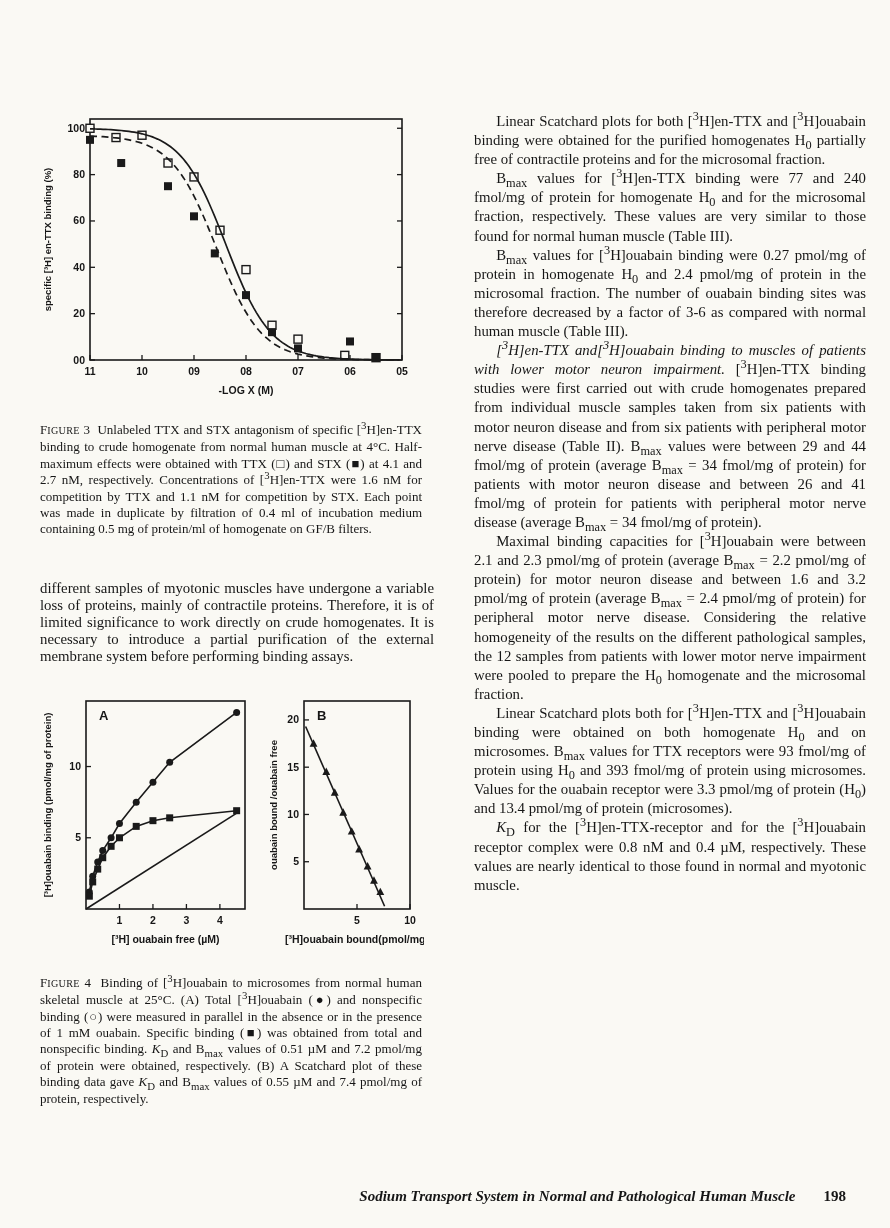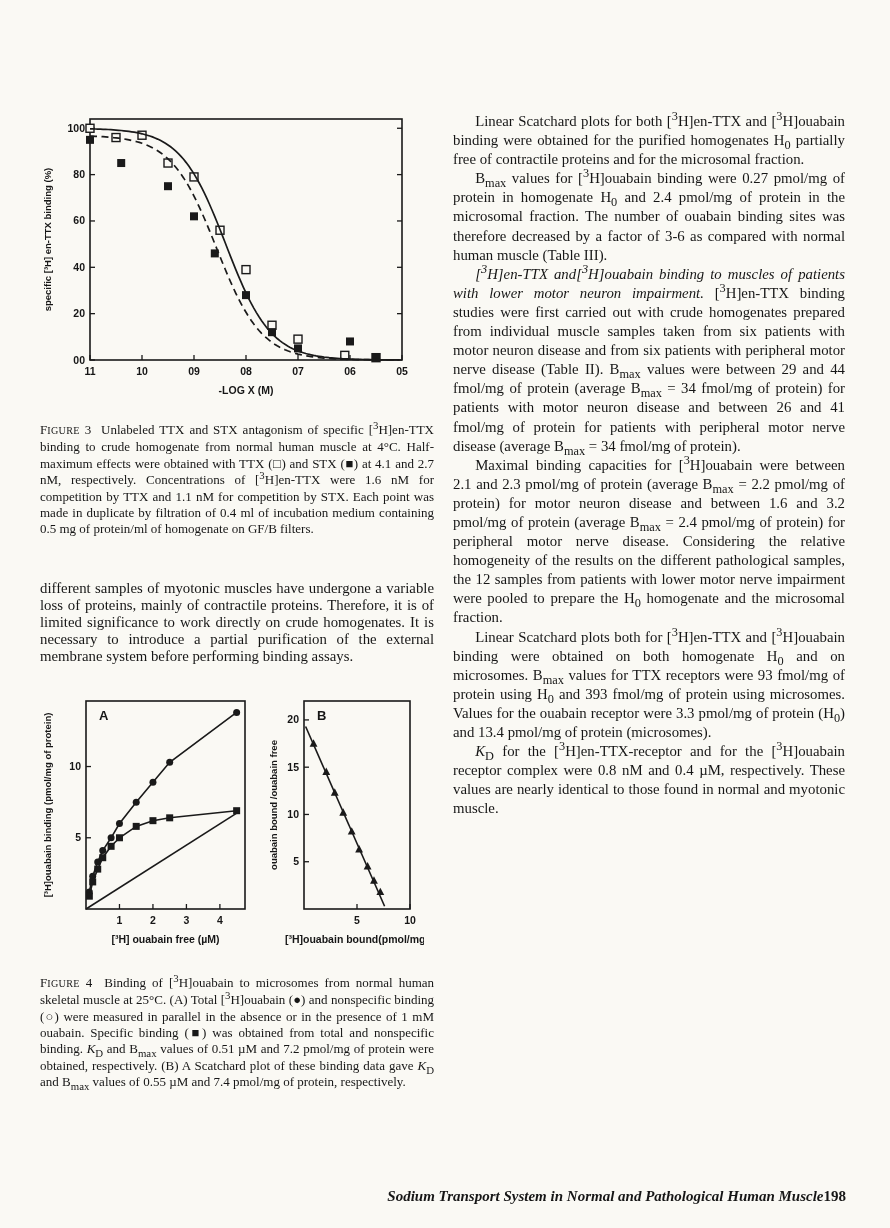--- a/index.html
+++ b/index.html
@@ -1,29 +1,29 @@
 <!DOCTYPE html>
 <html><head>
 <meta charset="utf-8">
 <style>
   html,body{margin:0;padding:0;}
   body{width:890px;height:1228px;background:#faf9f4;position:relative;
        font-family:"Liberation Serif", serif;color:#161616;}
   .page{position:absolute;inset:0;overflow:hidden;}
   .col-left{position:absolute;left:40px;top:110px;width:394px;}
-  .col-right{position:absolute;left:453px;top:112px;width:392px;}
+  .col-right{position:absolute;left:474px;top:112px;width:392px;}
   .col-right p{margin:0;text-indent:1.5em;font-size:14.8px;line-height:19.1px;text-align:justify;}
-  .figcaption{margin:14px 0 0 0;font-size:13px;line-height:16.4px;text-align:justify;}
+  .figcaption{margin:14px 12px 0 0;font-size:13px;line-height:16.4px;text-align:justify;}
   .fl .scp{font-size:0.78em;letter-spacing:0.03em;}
   .bodytext{margin:42px 0 0 0;font-size:14.8px;line-height:17px;text-align:justify;text-indent:0;}
   .figrow{margin-top:22px;display:flex;align-items:flex-end;gap:12px;}
   .chart{display:block;}
   .chart text{font-family:"Liberation Sans", sans-serif;fill:#161616;}
   .footer{position:absolute;left:40px;right:44px;top:1188px;display:flex;
-          justify-content:flex-end;align-items:flex-end;}
+          justify-content:flex-end;align-items:flex-end;gap:28px;}
   .ftitle{font-style:italic;font-weight:700;font-size:15px;}
   .fpage{font-weight:700;font-size:15px;}
   sub,sup{line-height:0;}
 </style>
 </head>
 <body>
 
 <div class="page">
 
   <div class="col-left">
@@ -158,20 +158,21 @@
           <path d="M 107.96 189.29636363636362 L 111.88 196.71636363636364 L 104.03999999999999 196.71636363636364 Z" fill="#1a1a1a"></path>
           <path d="M 114.32 200.64181818181817 L 118.24 208.06181818181818 L 110.39999999999999 208.06181818181818 Z" fill="#1a1a1a"></path>
           <polyline points="39.6,39.5 118.6,219.2" fill="none" stroke="#1a1a1a" stroke-width="1.6"></polyline>
         </svg>
     </div>
     <p class="figcaption"><span class="fl">F<span class="scp">IGURE</span> 4</span>&nbsp;&nbsp;Binding of [<sup>3</sup>H]ouabain to microsomes from normal human skeletal muscle at 25°C. (A) Total [<sup>3</sup>H]ouabain (●) and nonspecific binding (○) were measured in parallel in the absence or in the presence of 1 mM ouabain. Specific binding (■) was obtained from total and nonspecific binding. <i>K</i><sub>D</sub> and B<sub>max</sub> values of 0.51 µM and 7.2 pmol/mg of protein were obtained, respectively. (B) A Scatchard plot of these binding data gave <i>K</i><sub>D</sub> and B<sub>max</sub> values of 0.55 µM and 7.4 pmol/mg of protein, respectively.</p>
   </div>
 
   <div class="col-right" id="right-col">
       <p>Linear Scatchard plots for both [<sup>3</sup>H]en-TTX and [<sup>3</sup>H]ouabain binding were obtained for the purified homogenates H<sub>0</sub> partially free of contractile proteins and for the microsomal fraction.</p>
+      <p>B<sub>max</sub> values for [<sup>3</sup>H]en-TTX binding were 77 and 240 fmol/mg of protein for homogenate H<sub>0</sub> and for the microsomal fraction, respectively. These values are very similar to those found for normal human muscle (Table III).</p>
       <p>B<sub>max</sub> values for [<sup>3</sup>H]ouabain binding were 0.27 pmol/mg of protein in homogenate H<sub>0</sub> and 2.4 pmol/mg of protein in the microsomal fraction. The number of ouabain binding sites was therefore decreased by a factor of 3-6 as compared with normal human muscle (Table III).</p>
       <p><i>[<sup>3</sup>H]en-TTX and[<sup>3</sup>H]ouabain binding to muscles of patients with lower motor neuron impairment.</i> [<sup>3</sup>H]en-TTX binding studies were first carried out with crude homogenates prepared from individual muscle samples taken from six patients with motor neuron disease and from six patients with peripheral motor nerve disease (Table II). B<sub>max</sub> values were between 29 and 44 fmol/mg of protein (average B<sub>max</sub> = 34 fmol/mg of protein) for patients with motor neuron disease and between 26 and 41 fmol/mg of protein for patients with peripheral motor nerve disease (average B<sub>max</sub> = 34 fmol/mg of protein).</p>
       <p>Maximal binding capacities for [<sup>3</sup>H]ouabain were between 2.1 and 2.3 pmol/mg of protein (average B<sub>max</sub> = 2.2 pmol/mg of protein) for motor neuron disease and between 1.6 and 3.2 pmol/mg of protein (average B<sub>max</sub> = 2.4 pmol/mg of protein) for peripheral motor nerve disease. Considering the relative homogeneity of the results on the different pathological samples, the 12 samples from patients with lower motor nerve impairment were pooled to prepare the H<sub>0</sub> homogenate and the microsomal fraction.</p>
       <p>Linear Scatchard plots both for [<sup>3</sup>H]en-TTX and [<sup>3</sup>H]ouabain binding were obtained on both homogenate H<sub>0</sub> and on microsomes. B<sub>max</sub> values for TTX receptors were 93 fmol/mg of protein using H<sub>0</sub> and 393 fmol/mg of protein using microsomes. Values for the ouabain receptor were 3.3 pmol/mg of protein (H<sub>0</sub>) and 13.4 pmol/mg of protein (microsomes).</p>
       <p><i>K</i><sub>D</sub> for the [<sup>3</sup>H]en-TTX-receptor and for the [<sup>3</sup>H]ouabain receptor complex were 0.8 nM and 0.4 µM, respectively. These values are nearly identical to those found in normal and myotonic muscle.</p>
     </div>
 
   <div class="footer">
     <span class="ftitle">Sodium Transport System in Normal and Pathological Human Muscle</span>
     <span class="fpage">198</span>

